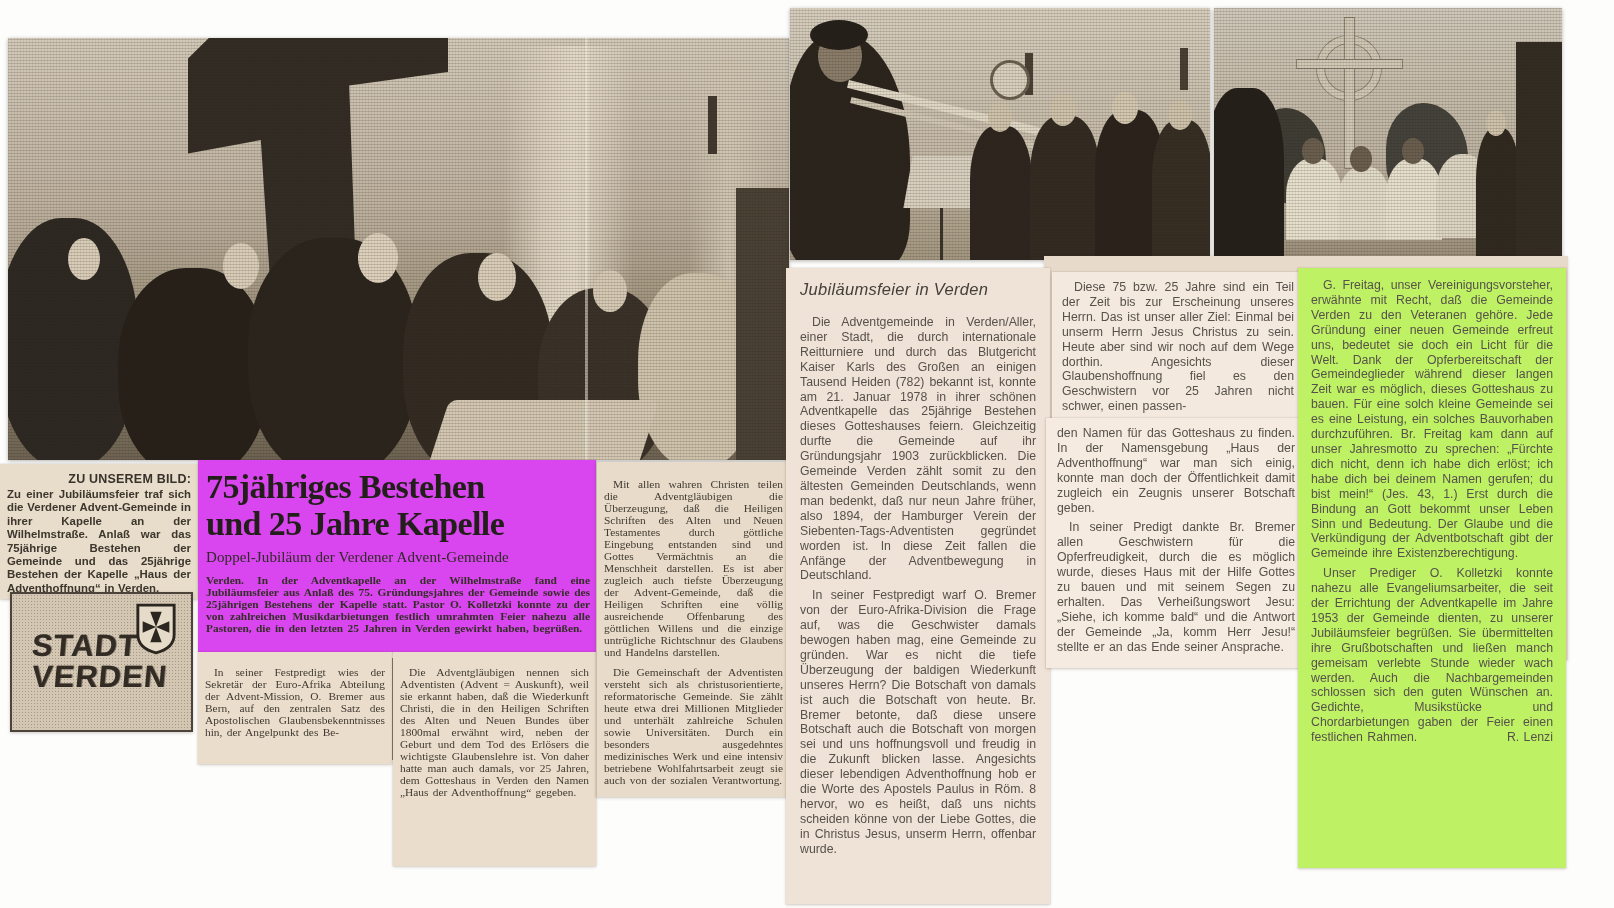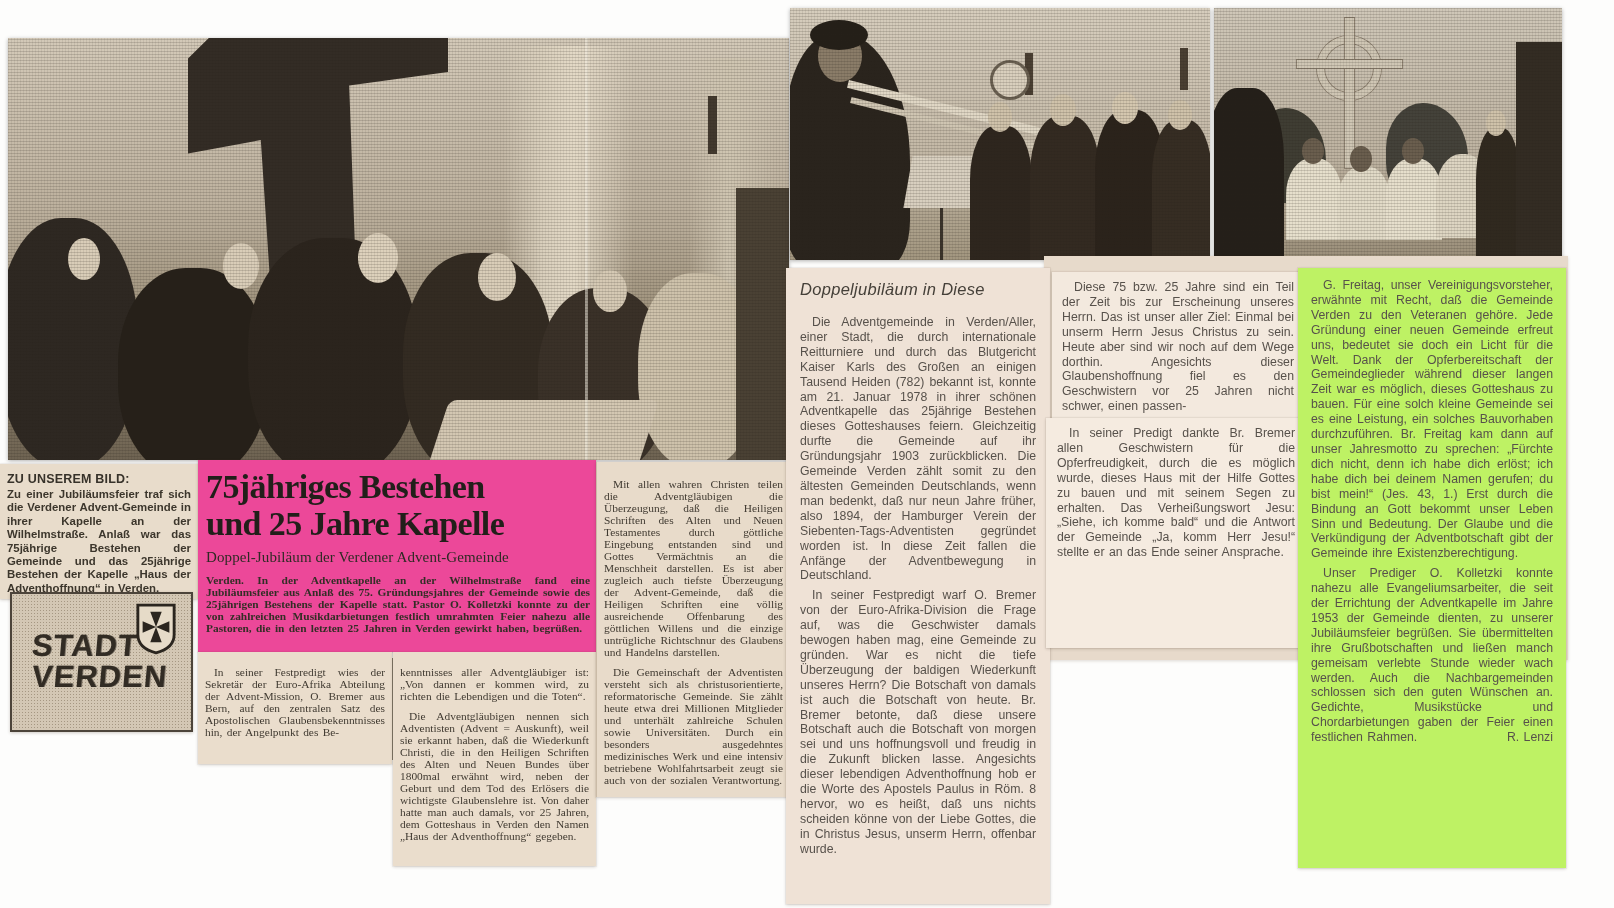--- a/index.html
+++ b/index.html
@@ -12,21 +12,21 @@
   .photo::after{content:"";position:absolute;inset:0;pointer-events:none;
     background:
       repeating-linear-gradient(0deg, rgba(38,32,25,.16) 0 1px, transparent 1px 3px),
       repeating-linear-gradient(90deg, rgba(38,32,25,.08) 0 1px, transparent 1px 3px);}
   .blob{position:absolute;}
   
   .old{font-family:"Liberation Serif",serif;color:#403a31;}
   .old p{margin:8px 0 3px 0;text-align:justify;text-indent:9px;hyphens:auto;
          font-size:11.4px;line-height:12px;word-spacing:1.5px;}
   .old p.noindent{text-indent:0;}
-  .cap-title{font-weight:700;font-size:12.5px;color:#37322a;margin:4px 0 2px 0;letter-spacing:.2px;}
+  .cap-title{font-weight:700;font-size:12.5px;color:#37322a;margin:4px 0 2px 0;letter-spacing:.2px;text-align:right;}
   .cap-body{font-weight:700;font-size:11.4px;line-height:13.4px;color:#3c362c;
             text-align:justify;word-spacing:.5px;}
   .headline{font-weight:700;font-size:34px;line-height:37px;letter-spacing:-.6px;color:#221f1a;}
   .subhead{font-size:15px;color:#2e2a24;margin-top:7px;letter-spacing:.1px;}
   .lead{font-weight:700;font-size:11.6px;line-height:12.6px;color:#332e26;
         text-align:justify;word-spacing:2px;margin-top:10px;}
   .vrule{position:absolute;width:1px;background:#7d7466;}
   
   .stamp{position:absolute;box-sizing:border-box;border:2px solid #4c443a;
          background:#d3c7b4;
@@ -77,33 +77,32 @@
     <div style="position:absolute;left:20px;top:36px;">
       <div class="stamp-word">STADT</div>
       <div class="stamp-word">VERDEN</div>
     </div>
     <svg style="position:absolute;right:14px;top:8px;" width="42" height="54" viewBox="0 0 44 56">
       <path d="M3 3 H41 V34 Q41 48 22 53 Q3 48 3 34 Z" fill="#e6dbc8" stroke="#2b261f" stroke-width="3"></path>
       <path d="M22 26 L16 10 L28 10 Z M22 26 L16 42 L28 42 Z M22 26 L8 20 L8 32 Z M22 26 L36 20 L36 32 Z" fill="#2b261f"></path>
     </svg>
   </div>
 
-  <div class="piece old" style="left:198px;top:460px;width:398px;height:192px;background:#ec4899;padding:8px 6px 0 8px;overflow:hidden;">
+  <div class="piece old" style="left:198px;top:460px;width:398px;height:192px;background:#d946ef;padding:8px 6px 0 8px;overflow:hidden;">
     <div class="headline">75jähriges Bestehen</div>
     <div class="headline">und 25 Jahre Kapelle</div>
     <div class="subhead">Doppel-Jubiläum der Verdener Advent-Gemeinde</div>
     <p class="lead noindent">Verden. In der Adventkapelle an der Wilhelmstraße fand eine Jubiläumsfeier aus Anlaß des 75. Gründungsjahres der Gemeinde sowie des 25jährigen Bestehens der Kapelle statt. Pastor O. Kolletzki konnte zu der von zahlreichen Musikdarbietungen festlich umrahmten Feier nahezu alle Pastoren, die in den letzten 25 Jahren in Verden gewirkt haben, begrüßen.</p>
   </div>
 
   <div class="piece old" style="left:198px;top:652px;width:194px;min-height:112px;background:#eaddcc;padding:6px 7px;">
     <p>In seiner Festpredigt wies der Sekretär der Euro-Afrika Abteilung der Advent-Mission, O. Bremer aus Bern, auf den zentralen Satz des Apostolischen Glaubensbekenntnisses hin, der Angelpunkt des Be-</p>
   </div>
   <div class="vrule" style="left:392px;top:658px;height:102px;"></div>
   <div class="piece old" style="left:393px;top:652px;width:203px;min-height:214px;background:#eaddcc;padding:6px 7px;">
-    <p class="noindent">kenntnisses aller Adventgläubiger ist: „Von dannen er kommen wird, zu richten die Lebendigen und die Toten“.</p>
     <p>Die Adventgläubigen nennen sich Adventisten (Advent = Auskunft), weil sie erkannt haben, daß die Wiederkunft Christi, die in den Heiligen Schriften des Alten und Neuen Bundes über 1800mal erwähnt wird, neben der Geburt und dem Tod des Erlösers die wichtigste Glaubenslehre ist. Von daher hatte man auch damals, vor 25 Jahren, dem Gotteshaus in Verden den Namen „Haus der Adventhoffnung“ gegeben.</p>
   </div>
   <div class="piece old" style="left:596px;top:462px;width:194px;min-height:334px;background:#e8dbca;border-left:1px solid #cabba7;padding:8px 7px;">
     <p>Mit allen wahren Christen teilen die Adventgläubigen die Überzeugung, daß die Heiligen Schriften des Alten und Neuen Testamentes durch göttliche Eingebung entstanden sind und Gottes Vermächtnis an die Menschheit darstellen. Es ist aber zugleich auch tiefste Überzeugung der Advent-Gemeinde, daß die Heiligen Schriften eine völlig ausreichende Offenbarung des göttlichen Willens und die einzige untrügliche Richtschnur des Glaubens und Handelns darstellen.</p>
     <p>Die Gemeinschaft der Adventisten versteht sich als christusorientierte, reformatorische Gemeinde. Sie zählt heute etwa drei Millionen Mitglieder und unterhält zahlreiche Schulen sowie Universitäten. Durch ein besonders ausgedehntes medizinisches Werk und eine intensiv betriebene Wohlfahrtsarbeit zeugt sie auch von der sozialen Verantwortung.</p>
   </div>
 
   <div class="photo" style="left:790px;top:8px;width:420px;height:252px;background:linear-gradient(180deg,#d6cdbd 0%,#c4b9a7 55%,#a2967f 100%);">
     <div class="blob" style="left:235px;top:45px;width:8px;height:42px;background:#4a3f32;"></div>
     <div class="blob" style="left:390px;top:40px;width:8px;height:42px;background:#4a3f32;"></div>
@@ -140,29 +139,30 @@
     <div class="blob" style="left:136px;top:138px;width:22px;height:26px;background:#6a5e4e;border-radius:50%;"></div>
     <div class="blob" style="left:188px;top:130px;width:22px;height:26px;background:#6a5e4e;border-radius:50%;"></div>
     <div class="blob" style="left:262px;top:120px;width:44px;height:130px;background:#30291f;border-radius:40% 40% 0 0;"></div>
     <div class="blob" style="left:272px;top:102px;width:20px;height:26px;background:#cfc2aa;border-radius:50%;"></div>
     <div class="blob" style="left:302px;top:34px;width:46px;height:216px;background:#332c23;"></div>
   </div>
 
   <div class="piece" style="left:1044px;top:256px;width:524px;height:404px;background:#e7dacb;box-shadow:0 1px 3px rgba(70,50,30,.18);"></div>
 
   <div class="piece np" style="left:786px;top:268px;width:264px;min-height:636px;background:#efe2d6;padding:10px 14px;">
-    <div class="r-title">Doppeljubiläum in Diese</div>
+    <div class="r-title">Jubiläumsfeier in Verden</div>
     <p>Die Adventgemeinde in Verden/Aller, einer Stadt, die durch internationale Reitturniere und durch das Blutgericht Kaiser Karls des Großen an einigen Tausend Heiden (782) bekannt ist, konnte am 21. Januar 1978 in ihrer schönen Adventkapelle das 25jährige Bestehen dieses Gotteshauses feiern. Gleichzeitig durfte die Gemeinde auf ihr Gründungsjahr 1903 zurückblicken. Die Gemeinde Verden zählt somit zu den ältesten Gemeinden Deutschlands, wenn man bedenkt, daß nur neun Jahre früher, also 1894, der Hamburger Verein der Siebenten-Tags-Adventisten gegründet worden ist. In diese Zeit fallen die Anfänge der Adventbewegung in Deutschland.</p>
     <p>In seiner Festpredigt warf O. Bremer von der Euro-Afrika-Division die Frage auf, was die Geschwister damals bewogen haben mag, eine Gemeinde zu gründen. War es nicht die tiefe Überzeugung der baldigen Wiederkunft unseres Herrn? Die Botschaft von damals ist auch die Botschaft von heute. Br. Bremer betonte, daß diese unsere Botschaft auch die Botschaft von morgen sei und uns hoffnungsvoll und freudig in die Zukunft blicken lasse. Angesichts dieser lebendigen Adventhoffnung hob er die Worte des Apostels Paulus in Röm. 8 hervor, wo es heißt, daß uns nichts scheiden könne von der Liebe Gottes, die in Christus Jesus, unserm Herrn, offenbar wurde.</p>
   </div>
 
   <div class="piece np" style="left:1052px;top:272px;width:252px;min-height:126px;background:#f3e9de;padding:8px 10px;">
     <p>Diese 75 bzw. 25 Jahre sind ein Teil der Zeit bis zur Erscheinung unseres Herrn. Das ist unser aller Ziel: Einmal bei unserm Herrn Jesus Christus zu sein. Heute aber sind wir noch auf dem Wege dorthin. Angesichts dieser Glaubenshoffnung fiel es den Geschwistern vor 25 Jahren nicht schwer, einen passen-</p>
   </div>
   <div class="piece np" style="left:1046px;top:418px;width:260px;min-height:230px;background:#f5ebe0;padding:8px 11px;">
+    <p class="noindent">den Namen für das Gotteshaus zu finden. In der Namensgebung „Haus der Adventhoffnung“ war man sich einig, konnte man doch der Öffentlichkeit damit zugleich ein Zeugnis unserer Botschaft geben.</p>
     <p>In seiner Predigt dankte Br. Bremer allen Geschwistern für die Opferfreudigkeit, durch die es möglich wurde, dieses Haus mit der Hilfe Gottes zu bauen und mit seinem Segen zu erhalten. Das Verheißungswort Jesu: „Siehe, ich komme bald“ und die Antwort der Gemeinde „Ja, komm Herr Jesu!“ stellte er an das Ende seiner Ansprache.</p>
   </div>
 
   <div class="piece np" style="left:1298px;top:268px;width:268px;min-height:600px;background:#bef264;padding:10px 13px;">
     <p>G. Freitag, unser Vereinigungsvorsteher, erwähnte mit Recht, daß die Gemeinde Verden zu den Veteranen gehöre. Jede Gründung einer neuen Gemeinde erfreut uns, bedeutet sie doch ein Licht für die Welt. Dank der Opferbereitschaft der Gemeindeglieder während dieser langen Zeit war es möglich, dieses Gotteshaus zu bauen. Für eine solch kleine Gemeinde sei es eine Leistung, ein solches Bauvorhaben durchzuführen. Br. Freitag kam dann auf unser Jahresmotto zu sprechen: „Fürchte dich nicht, denn ich habe dich erlöst; ich habe dich bei deinem Namen gerufen; du bist mein!“ (Jes. 43, 1.) Erst durch die Bindung an Gott bekommt unser Leben Sinn und Bedeutung. Der Glaube und die Verkündigung der Adventbotschaft gibt der Gemeinde ihre Existenzberechtigung.</p>
     <p>
       <span>Unser Prediger O. Kolletzki konnte nahezu alle Evangeliumsarbeiter, die seit der Errichtung der Adventkapelle im Jahre 1953 der Gemeinde dienten, zu unserer Jubiläumsfeier begrüßen. Sie übermittelten ihre Grußbotschaften und ließen manch gemeisam verlebte Stunde wieder wach werden. Auch die Nachbargemeinden schlossen sich den guten Wünschen an. Gedichte, Musikstücke und Chordarbietungen gaben der Feier einen festlichen Rahmen.</span>
       <span class="byline">R. Lenzi</span>
     </p>
   </div>

